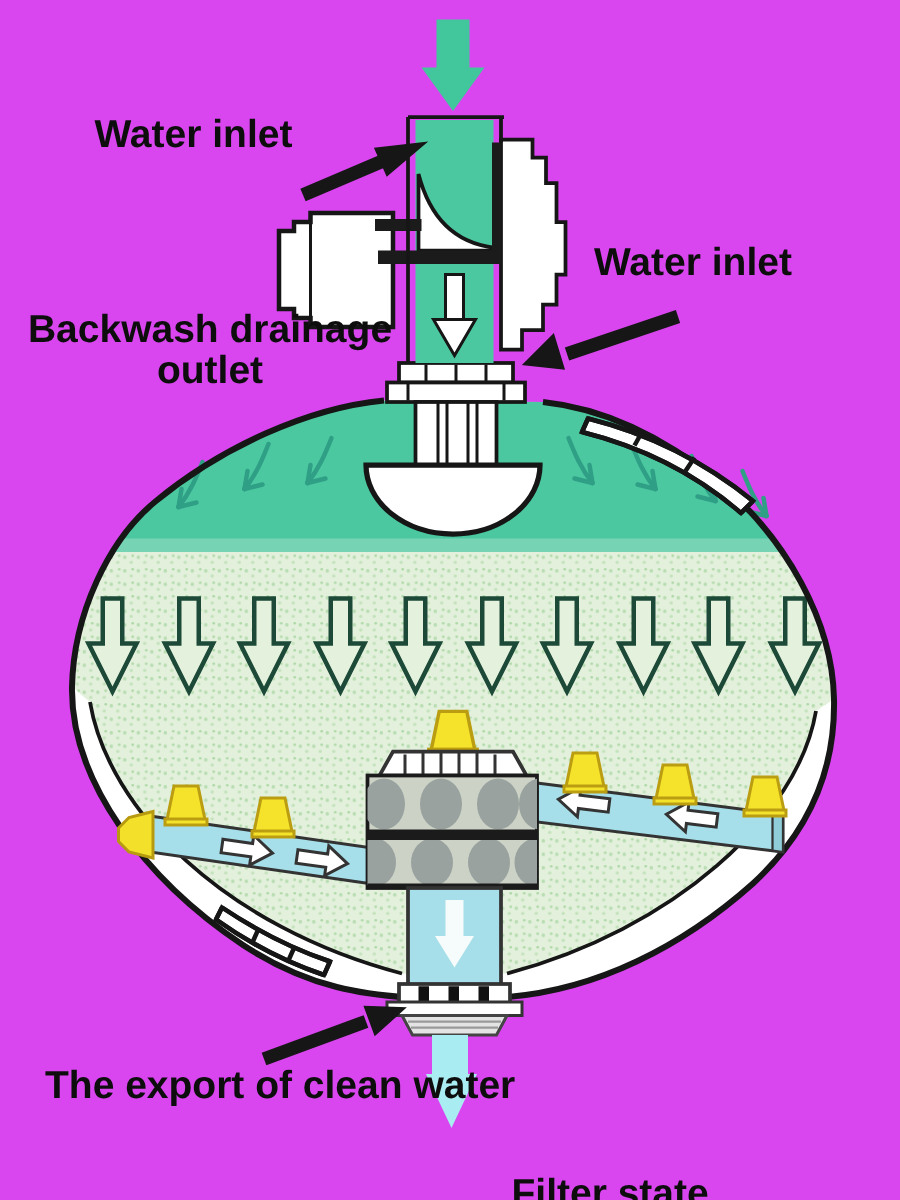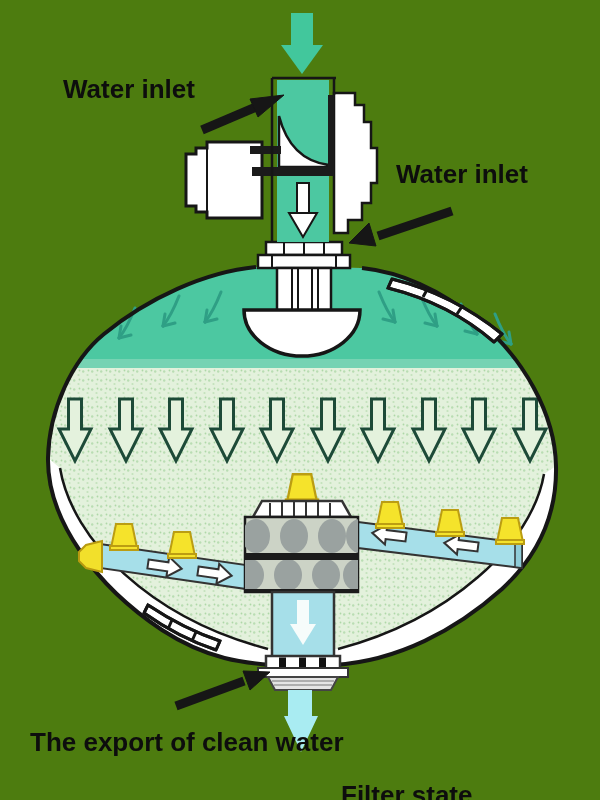--- a/index.html
+++ b/index.html
@@ -1,17 +1,17 @@
 <!DOCTYPE html>
 <html><head>
 <meta charset="utf-8">
 <style>
   html,body{margin:0;padding:0;background:#ffffff;}
   .canvas{
-    position:relative;width:600px;height:800px;background:#4d7c0f;overflow:hidden;
+    position:relative;width:600px;height:800px;background:#d946ef;overflow:hidden;
     font-family:"Liberation Sans", sans-serif;
   }
   .canvas svg{position:absolute;left:0;top:0;}
   .lbl{
     position:absolute;font-weight:bold;font-size:26px;line-height:1.05;
     color:#0d0d0d;white-space:nowrap;letter-spacing:0;
   }
   .lbl2{white-space:normal;text-align:center;}
 </style>
 </head>
@@ -196,16 +196,20 @@
     <polygon points="284,95 258,117 250,99" stroke-width="1"></polygon>
     <path d="M 452,211 L 378,236" stroke-width="9"></path>
     <polygon points="349,243 376,246 369,223" stroke-width="1"></polygon>
     <path d="M 176,706 L 244,681" stroke-width="9"></path>
     <polygon points="270,672 250,690 243,671" stroke-width="1"></polygon>
   </g>
 </svg>
 
   <div class="lbl" style="left:63px;top:76px;">Water inlet</div>
   <div class="lbl" style="left:396px;top:161px;">Water inlet</div>
-  <div class="lbl" style="left:30px;top:710px;margin-top:19px;">The export of clean water</div>
+  <div class="lbl lbl2" style="left:0px;top:206px;width:280px;">
+    <div>Backwash drainage</div>
+    <div>outlet</div>
+  </div>
+  <div class="lbl" style="left:30px;top:710px;">The export of clean water</div>
   <div class="lbl" style="left:341px;top:752px;margin-top:30px;">Filter state</div>
 
 </div>
 
 </body></html>

